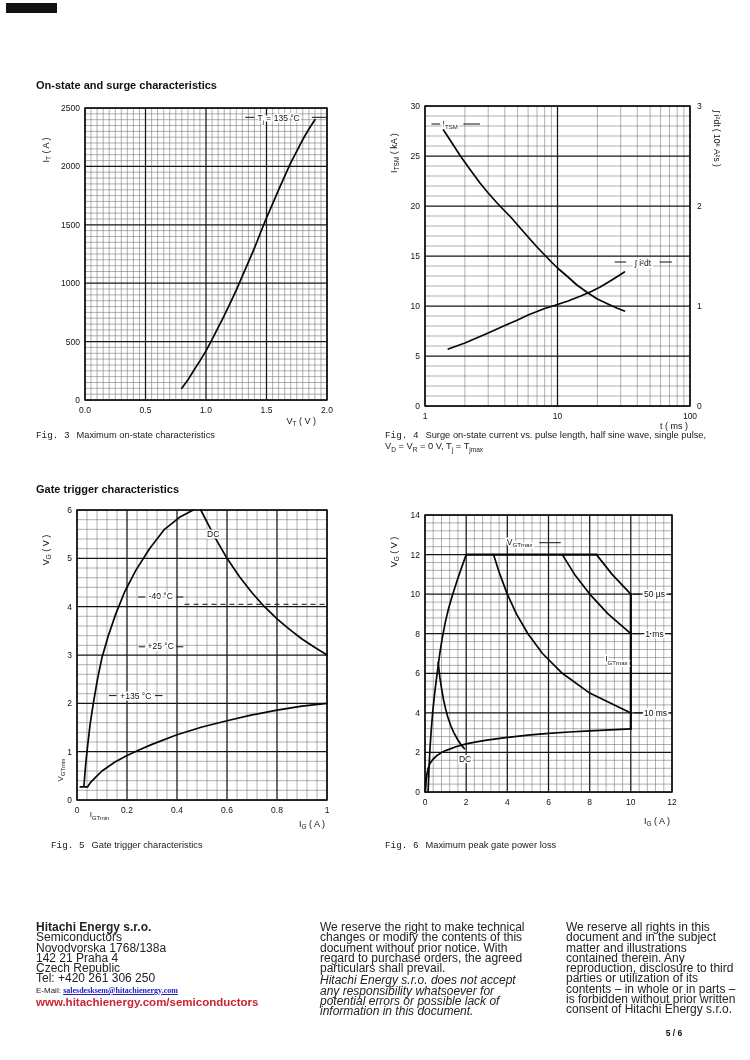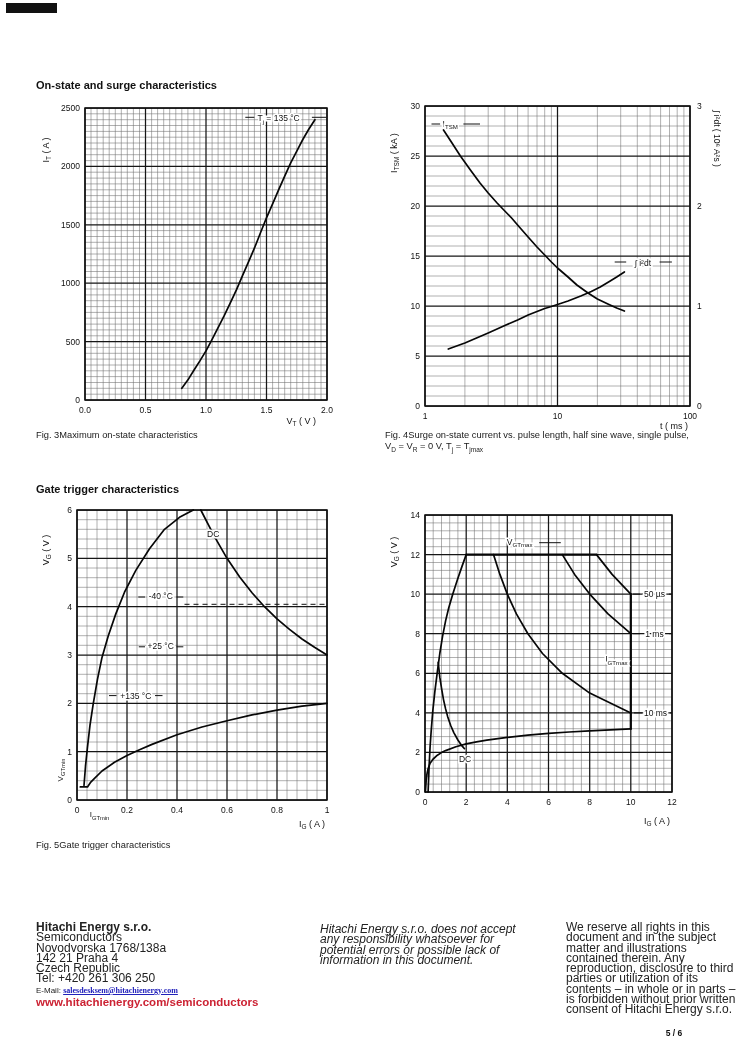--- a/index.html
+++ b/index.html
@@ -9,24 +9,24 @@
   .logo-bar{left:6px;top:3px;width:51px;height:10px;background:#111;}
   .sec-heading{font-size:11px;font-weight:bold;color:#111;text-align:center;}
   #h1{left:36px;top:79px;}
   #h2{left:36px;top:483px;}
   .chart{position:absolute;}
   svg[data-chart="fig3"]{left:36px;top:98px;}
   svg[data-chart="fig4"]{left:383px;top:98px;}
   svg[data-chart="fig5"]{left:36px;top:502px;}
   svg[data-chart="fig6"]{left:383px;top:502px;}
   .caption{font-size:9.3px;color:#1a1a1a;line-height:11px;}
-  .caption .figno{}
+  .caption .figno{margin-right:7px;font-family:Liberation Mono, monospace;}
   #cap3{left:36px;top:430px;width:330px;}
   #cap4{left:385px;top:430px;width:340px;}
-  #cap5{left:36px;top:840px;width:330px;}
+  #cap5{left:51px;top:840px;width:330px;}
   #cap6{left:385px;top:840px;width:340px;}
   sub{font-size:70%;}
   .footer-col{font-size:12px;line-height:10.3px;color:#222;}
   #fcol1{left:36px;top:922px;width:210px;}
   #fcol2{left:320px;top:922px;width:208px;}
   #fcol3{left:566px;top:922px;width:170px;}
   #fcol2 .para2{margin-top:2px;font-style:italic;}
   .company-name{font-weight:bold;}
   .email-row{left:36px;top:986px;font-size:8px;color:#222;}
   .email-link{color:#2222bb;text-decoration:underline;font-weight:bold;font-family:Liberation Serif, serif;}
@@ -459,38 +459,42 @@
       <text x="233.425" y="160.40357142857144" font-size="8.5" fill="#111" text-anchor="middle" font-family="&quot;Liberation Sans&quot;,sans-serif" stroke="#fff" stroke-width="3.2" paint-order="stroke"><tspan>I</tspan><tspan dy="2.2" font-size="6.1">GTmax</tspan><tspan dy="-2.2"></tspan></text>
       <text x="271.50416666666666" y="95.1107142857143" font-size="8.5" fill="#111" text-anchor="middle" font-family="&quot;Liberation Sans&quot;,sans-serif" stroke="#fff" stroke-width="3.2" paint-order="stroke"><tspan>50 µs</tspan></text>
       <text x="271.50416666666666" y="134.68214285714285" font-size="8.5" fill="#111" text-anchor="middle" font-family="&quot;Liberation Sans&quot;,sans-serif" stroke="#fff" stroke-width="3.2" paint-order="stroke"><tspan>1 ms</tspan></text>
       <text x="272.5333333333333" y="213.825" font-size="8.5" fill="#111" text-anchor="middle" font-family="&quot;Liberation Sans&quot;,sans-serif" stroke="#fff" stroke-width="3.2" paint-order="stroke"><tspan>10 ms</tspan></text>
       <text x="82.1375" y="260.32142857142856" font-size="8.5" fill="#111" text-anchor="middle" font-family="&quot;Liberation Sans&quot;,sans-serif" stroke="#fff" stroke-width="3.2" paint-order="stroke"><tspan>DC</tspan></text>
     </svg>
 
   <div class="abs caption" id="cap5">
     <span class="figno">Fig. 5</span><span>Gate trigger characteristics</span>
   </div>
+  <div class="abs caption" id="cap6">
+    <span class="figno">Fig. 6</span><span>Maximum peak gate power loss</span>
+  </div>
 
   <div class="abs footer-col" id="fcol1">
     <div class="company-name">Hitachi Energy s.r.o.</div>
     <div>Semiconductors</div>
     <div>Novodvorska 1768/138a</div>
     <div>142 21 Praha 4</div>
     <div>Czech Republic</div>
     <div>Tel: +420 261 306 250</div>
   </div>
 
   <div class="abs email-row">
     <span>E-Mail: </span><a href="#" class="email-link">salesdesksem@hitachienergy.com</a>
   </div>
   <div class="abs website">
     <a href="#">www.hitachienergy.com/semiconductors</a>
   </div>
 
   <div class="abs footer-col" id="fcol2">
+    <div>We reserve the right to make technical changes or modify the contents of this document without prior notice. With regard to purchase orders, the agreed particulars shall prevail.</div>
     <div class="para2">Hitachi Energy s.r.o. does not accept any responsibility whatsoever for potential errors or possible lack of information in this document.</div>
   </div>
 
   <div class="abs footer-col" id="fcol3">
     <div>We reserve all rights in this document and in the subject matter and illustrations contained therein. Any reproduction, disclosure to third parties or utilization of its contents – in whole or in parts – is forbidden without prior written consent of Hitachi Energy s.r.o.</div>
   </div>
 
   <div class="abs pageno">5 / 6</div>
 
 </div>

